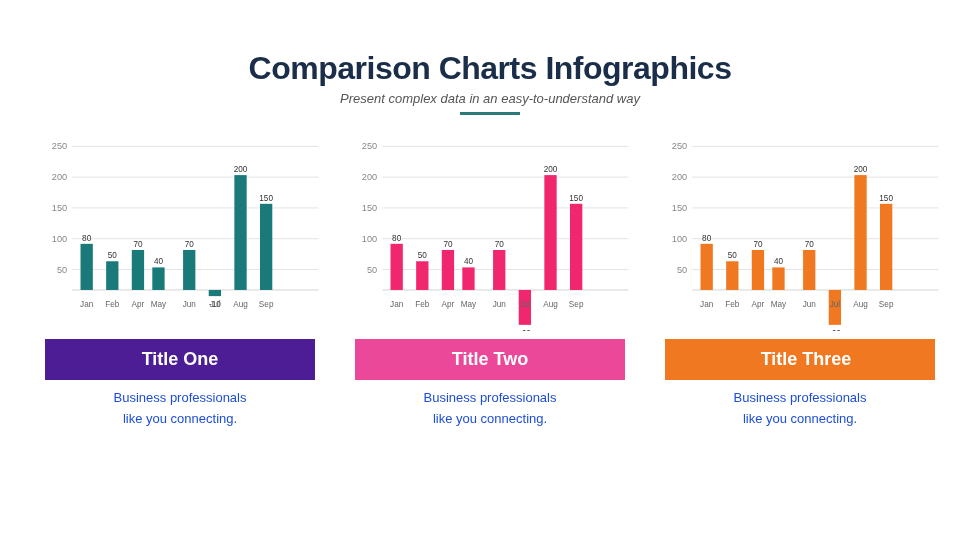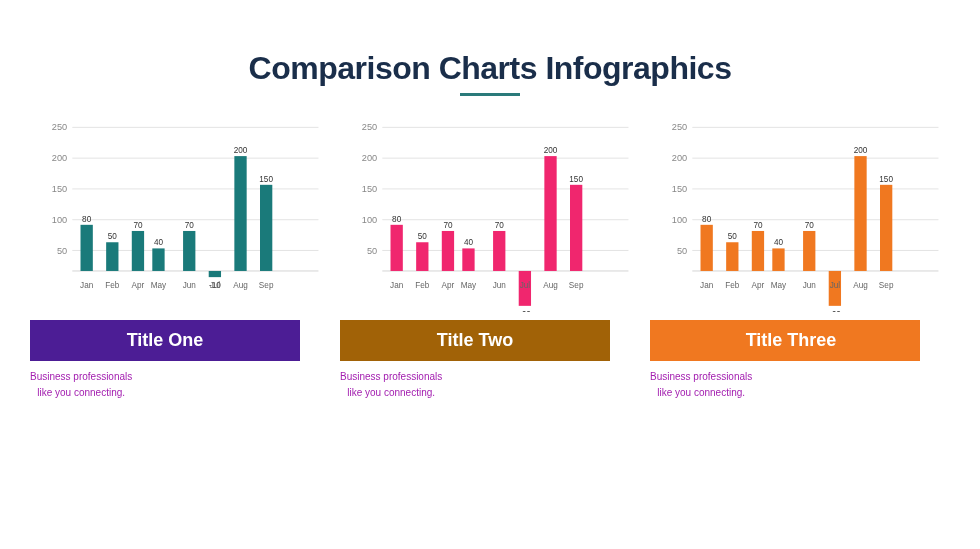--- a/index.html
+++ b/index.html
@@ -44,21 +44,21 @@
     .charts-row {
       display: flex;
       gap: 10px;
       width: 100%;
       justify-content: center;
     }
     .chart-section {
       flex: 1;
       display: flex;
       flex-direction: column;
-      align-items: flex-start;
+      align-items: center;
       max-width: 300px;
     }
     .chart-container {
       width: 100%;
       height: 200px;
       position: relative;
     }
     svg.chart {
       width: 100%;
       height: 100%;
@@ -69,32 +69,33 @@
       text-align: center;
       margin-top: 8px;
       margin-bottom: 8px;
     }
     .title-box span {
       font-size: 18px;
       font-weight: 900;
       color: #ffffff;
     }
     .description {
-      font-size: 10px;
-      color: #a21caf;
+      font-size: 13px;
+      color: #1d4ed8;
       text-align: center;
       line-height: 1.6;
     }
   </style>
 </head>
 <body>
 
 <div class="page">
   <div class="header">
     <div class="main-title">Comparison Charts Infographics</div>
+    <div class="subtitle">Present complex data in an easy-to-understand way</div>
     <div class="divider"></div>
   </div>
 
   <div class="charts-row">
 
     <div class="chart-section">
       <div class="chart-container">
         <svg class="chart" viewBox="0 0 280 195">
 
           <line x1="35" y1="15" x2="275" y2="15" stroke="#ddd" stroke-width="0.8"></line>
@@ -188,21 +189,21 @@
           <text x="49" y="172" text-anchor="middle" font-size="8" fill="#666">Jan</text>
           <text x="74" y="172" text-anchor="middle" font-size="8" fill="#666">Feb</text>
           <text x="99" y="172" text-anchor="middle" font-size="8" fill="#666">Apr</text>
           <text x="119" y="172" text-anchor="middle" font-size="8" fill="#666">May</text>
           <text x="149" y="172" text-anchor="middle" font-size="8" fill="#666">Jun</text>
           <text x="174" y="172" text-anchor="middle" font-size="8" fill="#666">Jul</text>
           <text x="199" y="172" text-anchor="middle" font-size="8" fill="#666">Aug</text>
           <text x="224" y="172" text-anchor="middle" font-size="8" fill="#666">Sep</text>
         </svg>
       </div>
-      <div class="title-box" style="background-color:#a16207;">
+      <div class="title-box" style="background-color:#ec4899;">
         <span>Title Two</span>
       </div>
       <div class="description">
         <span>Business professionals</span><br>
         <span>like you connecting.</span>
       </div>
     </div>
 
     <div class="chart-section">
       <div class="chart-container">

